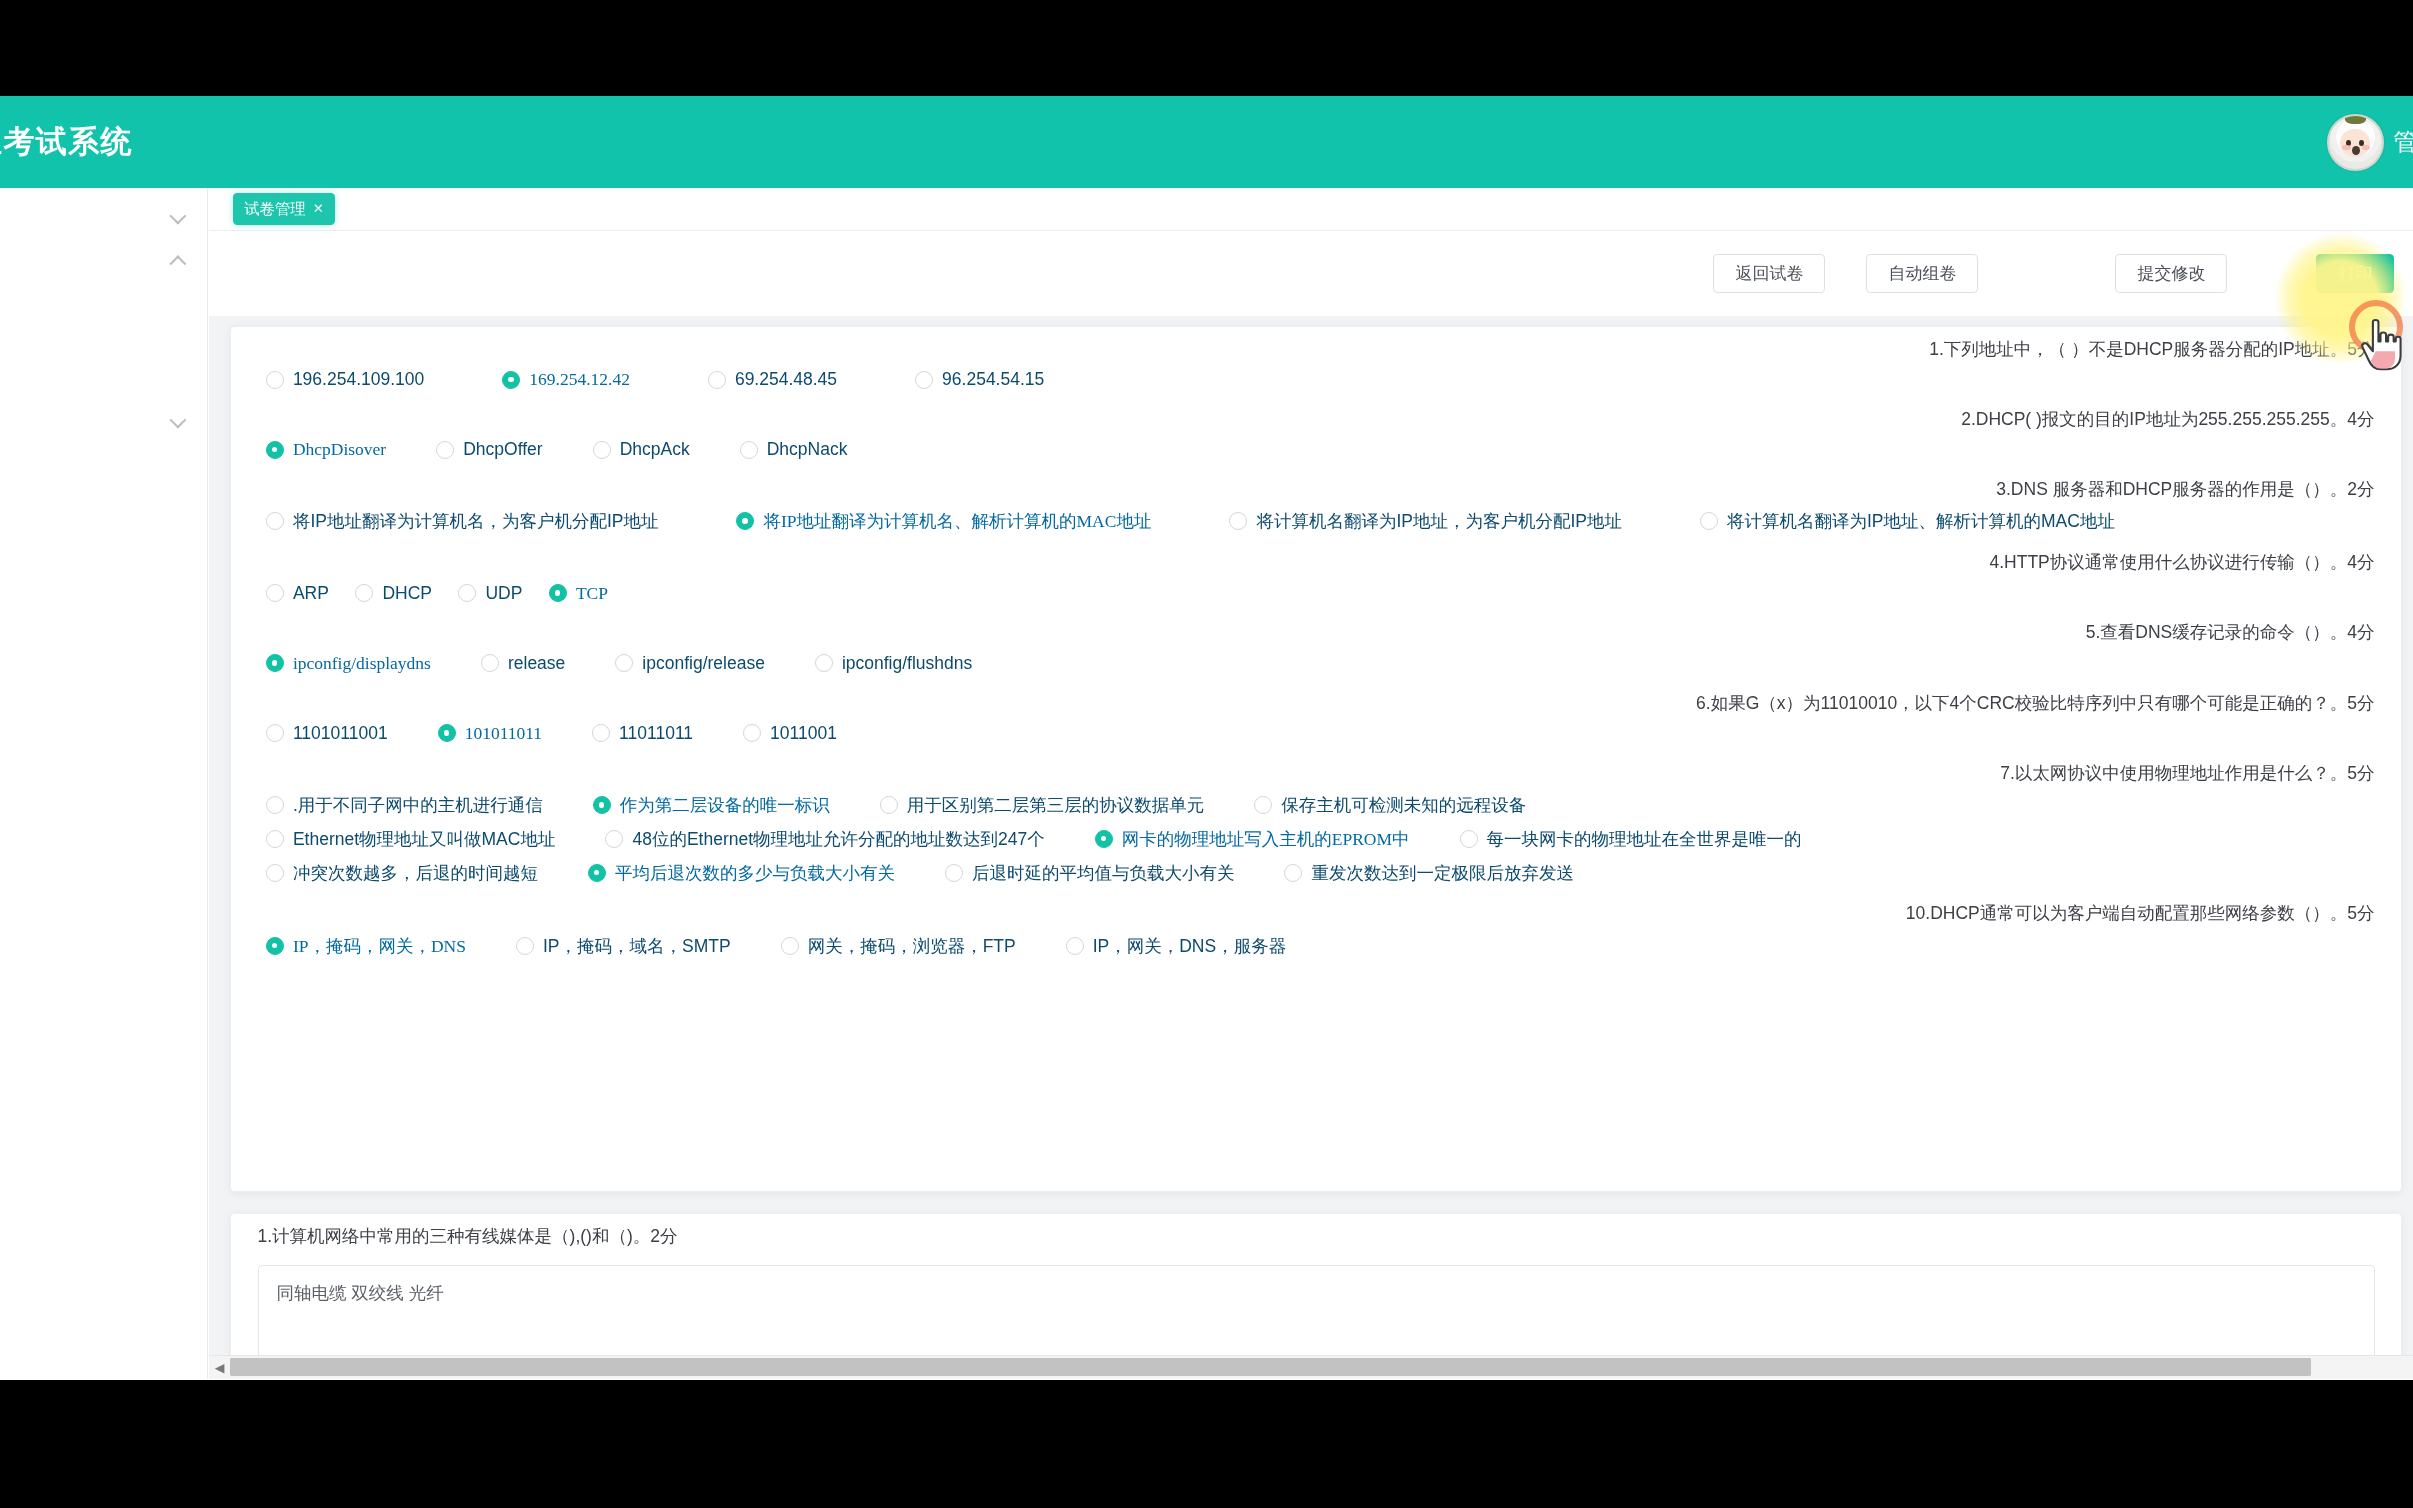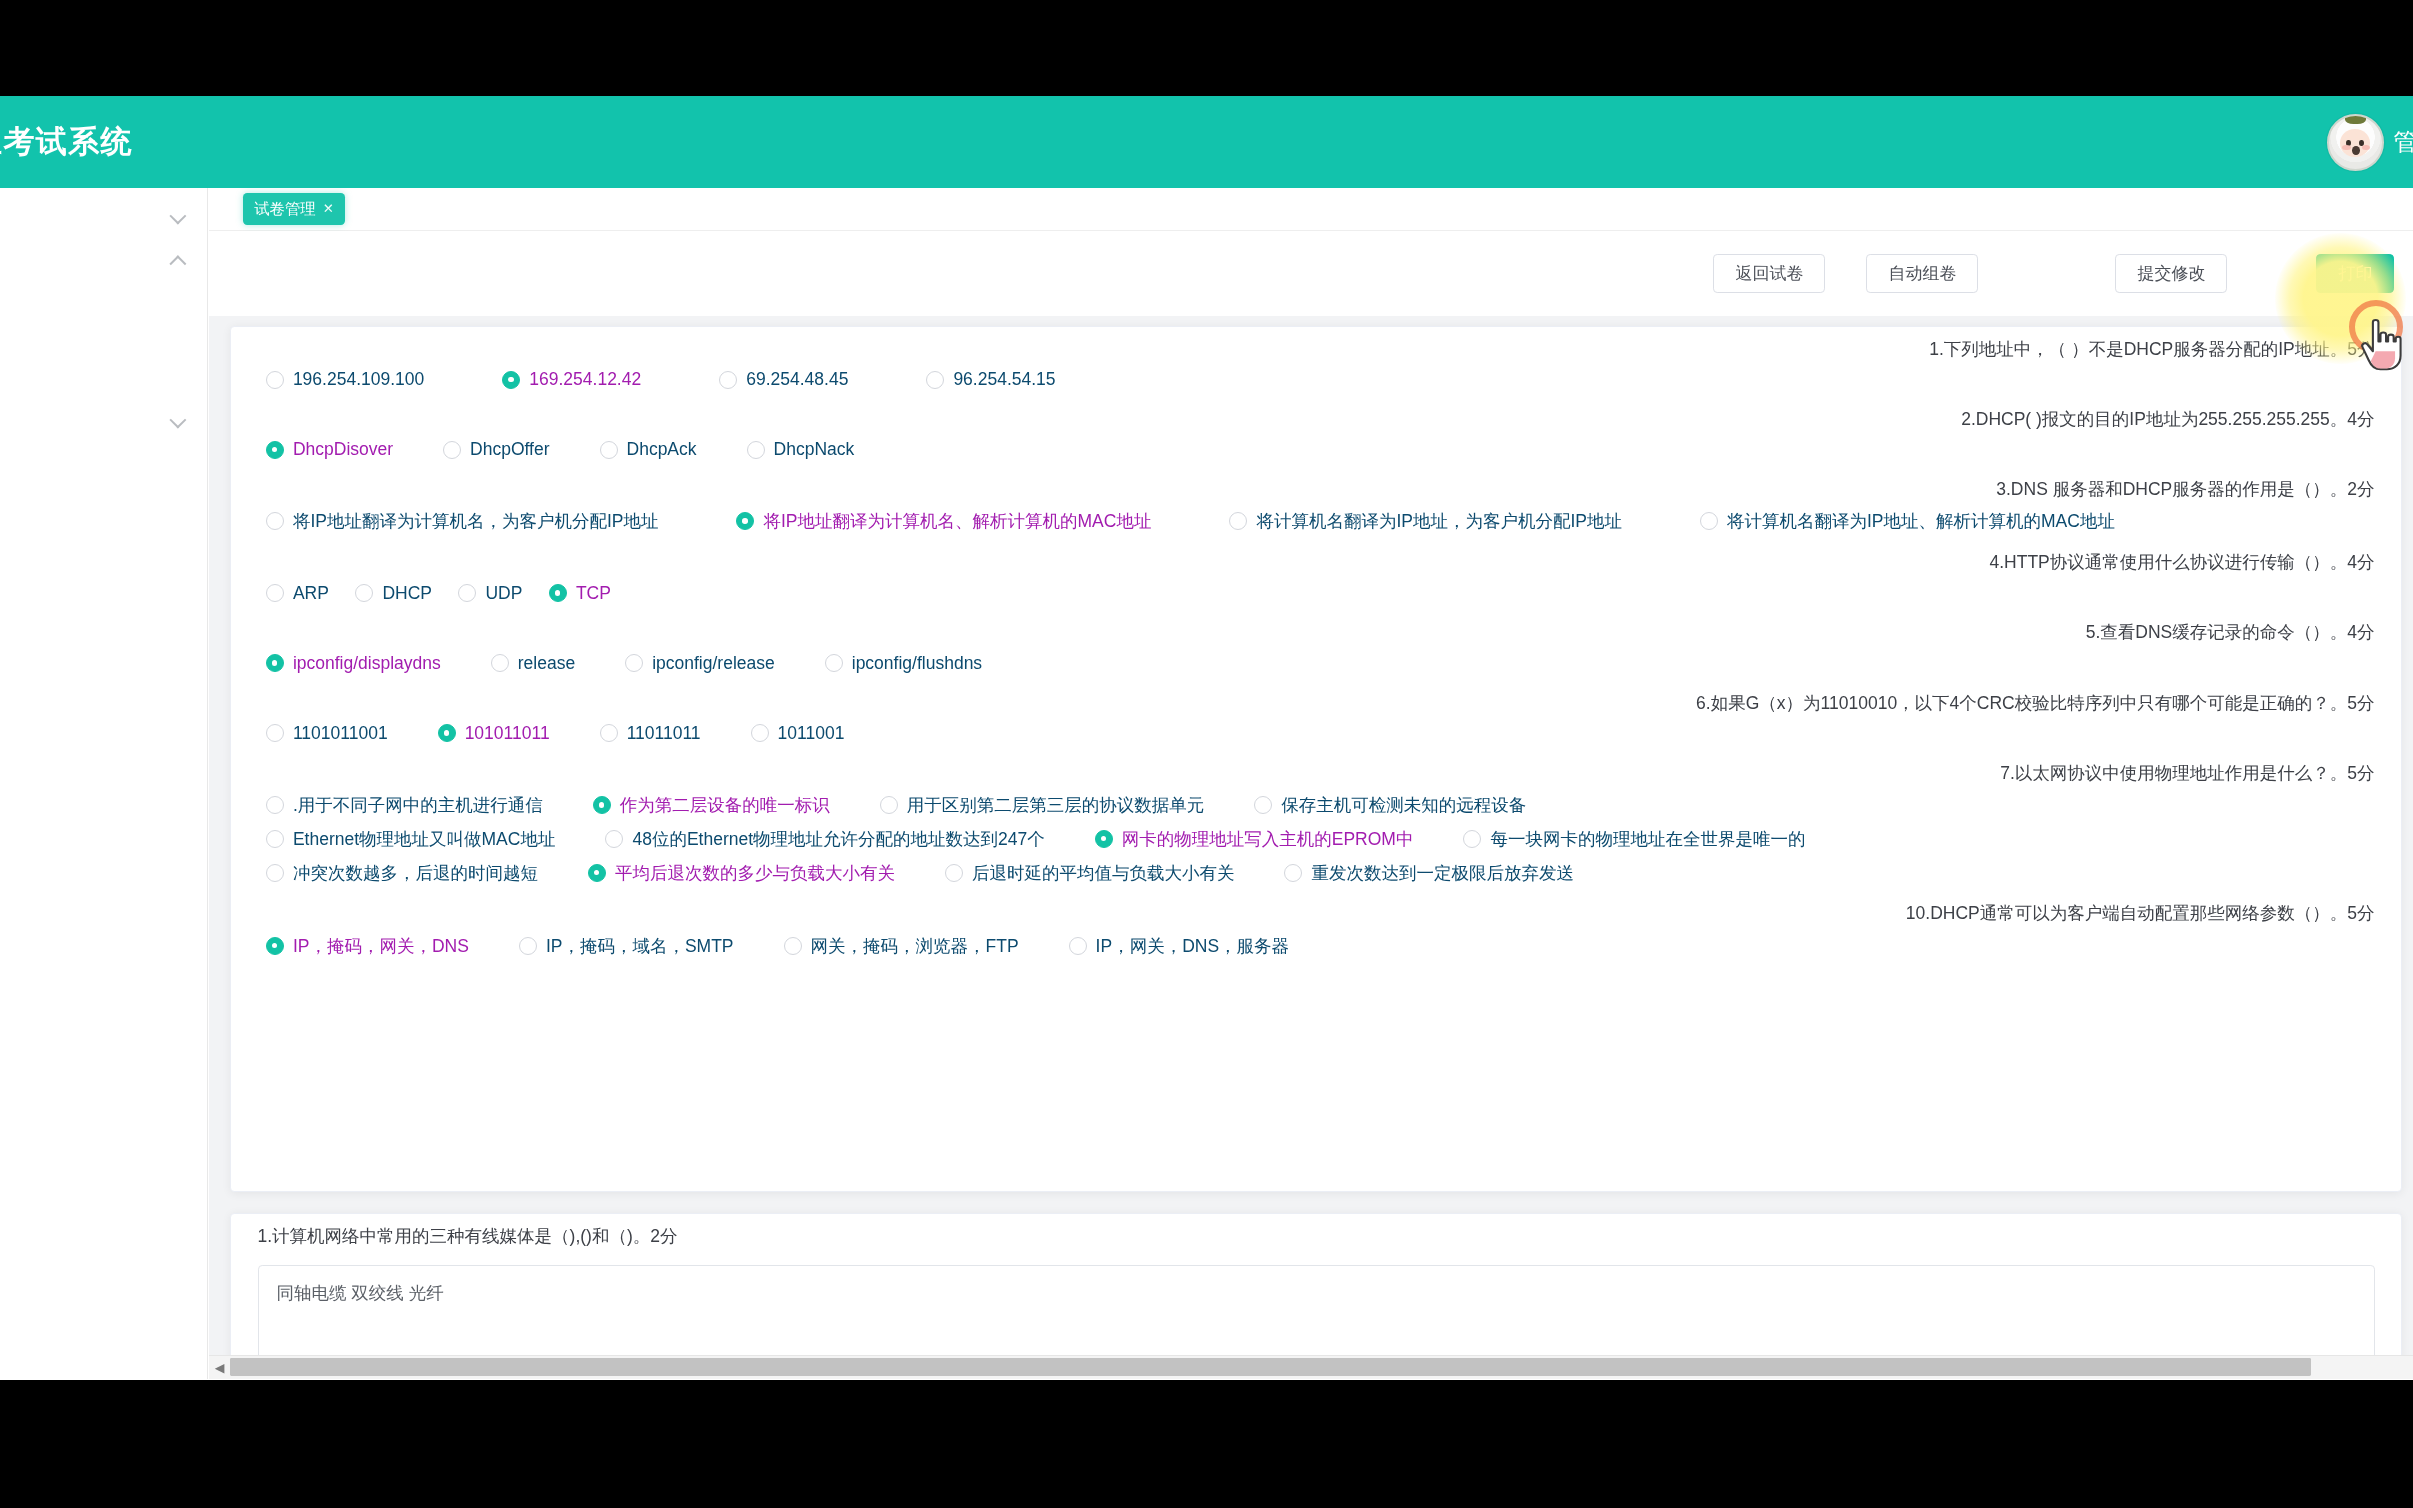--- a/index.html
+++ b/index.html
@@ -90,21 +90,21 @@
     position:absolute; left:209px; top:92px;
     width:2205px; height:1191px;
     background:#f2f3f5;
     overflow:hidden;
   }
 
   
   .tabstrip {
     position:absolute; left:0; top:0; width:2205px; height:43px;
     background:#ffffff;
-    display:flex; align-items:center; padding-left:34px;
+    display:flex; align-items:center; padding-left:24px;
     border-bottom:0.7px solid #eeeeee;
   }
   .tab {
     display:inline-flex; align-items:center; gap:7px;
     background:#1ec5ad; color:#ffffff;
     font-size:15.4px;
     padding:5.6px 11.2px; border-radius:4.2px;
     box-shadow:0 0 7px rgba(30,197,173,.35);
     white-space:nowrap;
   }
@@ -190,21 +190,21 @@
     flex:0 0 auto; position:relative;
   }
   .opt.sel .radio {
     border-color:#13c2a5; background:#13c2a5;
   }
   .opt.sel .radio::after {
     content:""; position:absolute; left:4.9px; top:4.9px;
     width:5.6px; height:5.6px; border-radius:50%; background:#ffffff;
   }
   .opt-label { font-size:17.5px; color:#0c4a6e; }
-  .opt.sel .opt-label { color:#a21caf; }
+  .opt.sel .opt-label { color:#0369a1;font-family:Liberation Serif, serif; }
 
   
   .g-wide .opt { margin-right:50px; }
   .g-xwide .opt { margin-right:78px; }
   .g-narrow .opt { margin-right:26.5px; }
 
   
   .answer-box {
     margin:11.2px 26.5px 0 26.5px;
     border:0.7px solid #e2e5ea;

